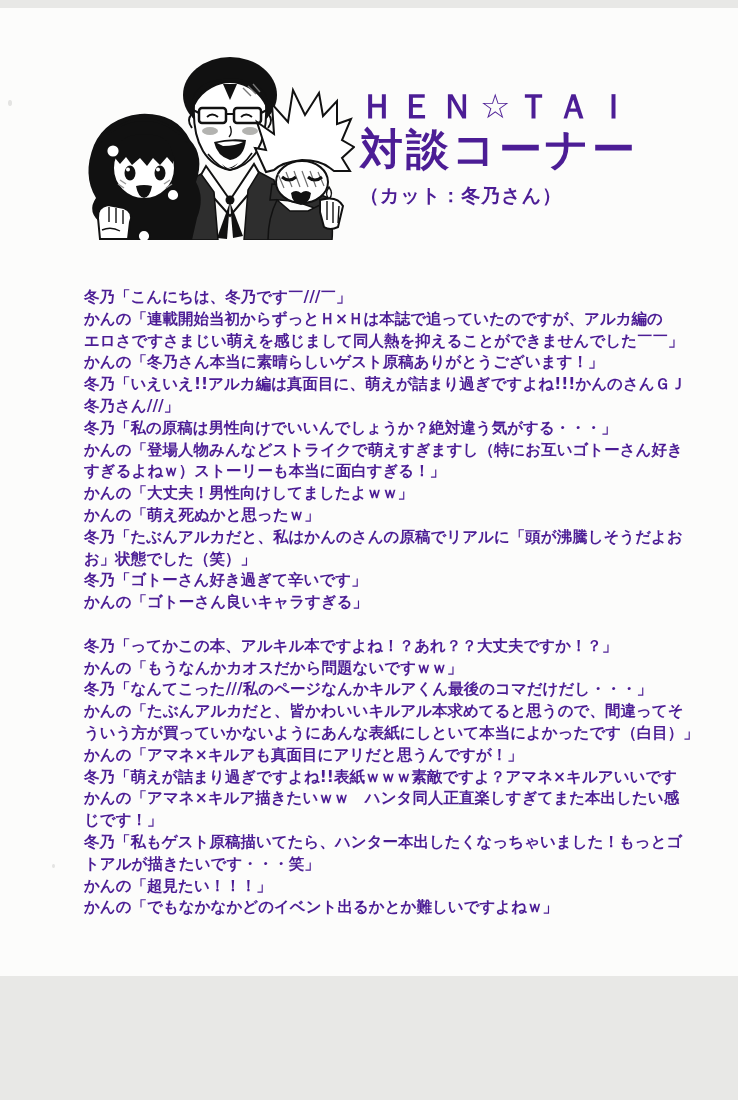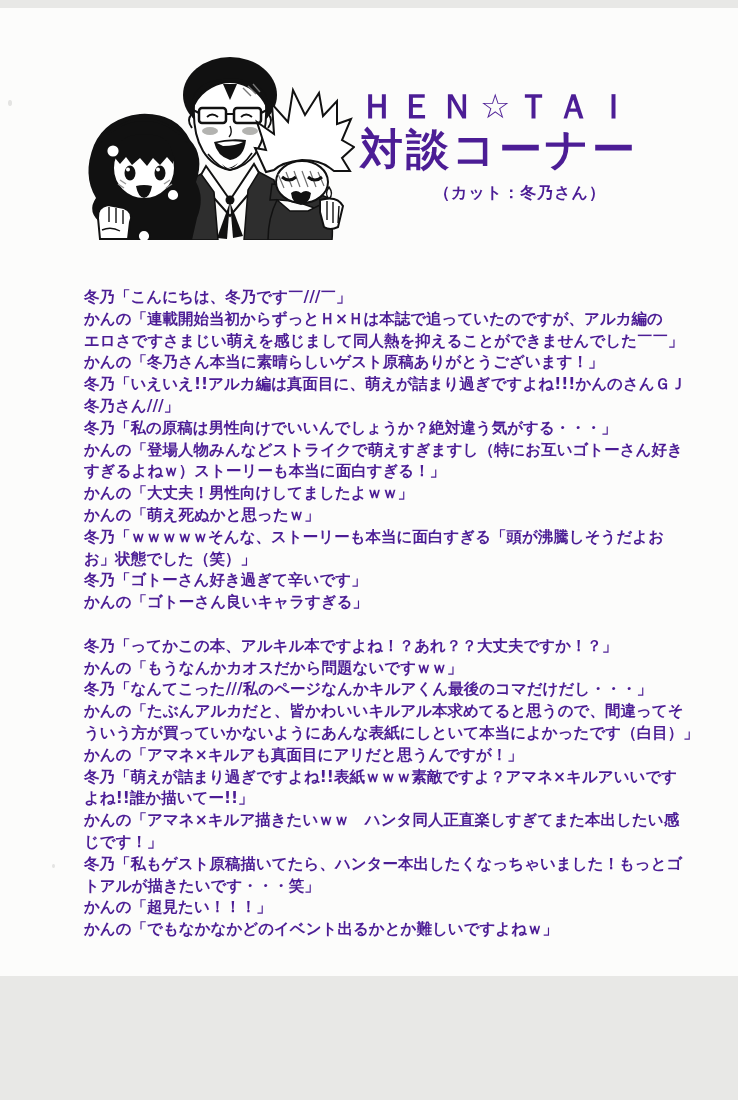--- a/index.html
+++ b/index.html
@@ -15,22 +15,22 @@
   .title-block { position:absolute; left:360px; top:80px; width:320px; }
   .title-top {
     font-size:34px; font-weight:bold; letter-spacing:6px;
     white-space:nowrap; line-height:1.1;
   }
   .title-bottom {
     font-size:43px; font-weight:bold; letter-spacing:3px;
     white-space:nowrap; line-height:1.05; margin-top:2px;
   }
   .caption {
-    font-size:16px; font-weight:bold; letter-spacing:1px;
-    margin-top:10px; white-space:nowrap;text-align:center;
+    font-size:19px; font-weight:bold; letter-spacing:1px;
+    margin-top:10px; white-space:nowrap;
   }
 
   .dialogue {
     position:absolute; left:84px; top:279px; width:620px;
     font-size:15.5px; font-weight:bold;
   }
   .line {
     min-height:21.8px; line-height:21.8px;
     white-space:pre; letter-spacing:0px;
   }
@@ -122,33 +122,32 @@
       <div class="line">かんの「連載開始当初からずっとＨ×Ｈは本誌で追っていたのですが、アルカ編の</div>
       <div class="line">エロさですさまじい萌えを感じまして同人熱を抑えることができませんでした￣￣」</div>
       <div class="line">かんの「冬乃さん本当に素晴らしいゲスト原稿ありがとうございます！」</div>
       <div class="line">冬乃「いえいえ!!アルカ編は真面目に、萌えが詰まり過ぎですよね!!!かんのさんＧＪ</div>
       <div class="line">冬乃さん///」</div>
       <div class="line">冬乃「私の原稿は男性向けでいいんでしょうか？絶対違う気がする・・・」</div>
       <div class="line">かんの「登場人物みんなどストライクで萌えすぎますし（特にお互いゴトーさん好き</div>
       <div class="line">すぎるよねｗ）ストーリーも本当に面白すぎる！」</div>
       <div class="line">かんの「大丈夫！男性向けしてましたよｗｗ」</div>
       <div class="line">かんの「萌え死ぬかと思ったｗ」</div>
-      <div class="line">冬乃「ｗｗｗｗｗそんな、ストーリーも本当に面白すぎる「頭が沸騰しそうだよお</div>
+      <div class="line">冬乃「たぶんアルカだと、私はかんのさんの原稿でリアルに「頭が沸騰しそうだよお</div>
       <div class="line">お」状態でした（笑）」</div>
       <div class="line">冬乃「ゴトーさん好き過ぎて辛いです」</div>
       <div class="line">かんの「ゴトーさん良いキャラすぎる」</div>
       <div class="line"></div>
       <div class="line">冬乃「ってかこの本、アルキル本ですよね！？あれ？？大丈夫ですか！？」</div>
       <div class="line">かんの「もうなんかカオスだから問題ないですｗｗ」</div>
       <div class="line">冬乃「なんてこった///私のページなんかキルアくん最後のコマだけだし・・・」</div>
       <div class="line">かんの「たぶんアルカだと、皆かわいいキルアル本求めてると思うので、間違ってそ</div>
       <div class="line">ういう方が買っていかないようにあんな表紙にしといて本当によかったです（白目）」</div>
       <div class="line">かんの「アマネ×キルアも真面目にアリだと思うんですが！」</div>
       <div class="line">冬乃「萌えが詰まり過ぎですよね!!表紙ｗｗｗ素敵ですよ？アマネ×キルアいいです</div>
-      <div class="line">よね!!誰か描いてー!!」</div>
       <div class="line">かんの「アマネ×キルア描きたいｗｗ　ハンタ同人正直楽しすぎてまた本出したい感</div>
       <div class="line">じです！」</div>
       <div class="line">冬乃「私もゲスト原稿描いてたら、ハンター本出したくなっちゃいました！もっとゴ</div>
       <div class="line">トアルが描きたいです・・・笑」</div>
       <div class="line">かんの「超見たい！！！」</div>
       <div class="line">かんの「でもなかなかどのイベント出るかとか難しいですよねｗ」</div>
     </div>
 
 </div>
 

